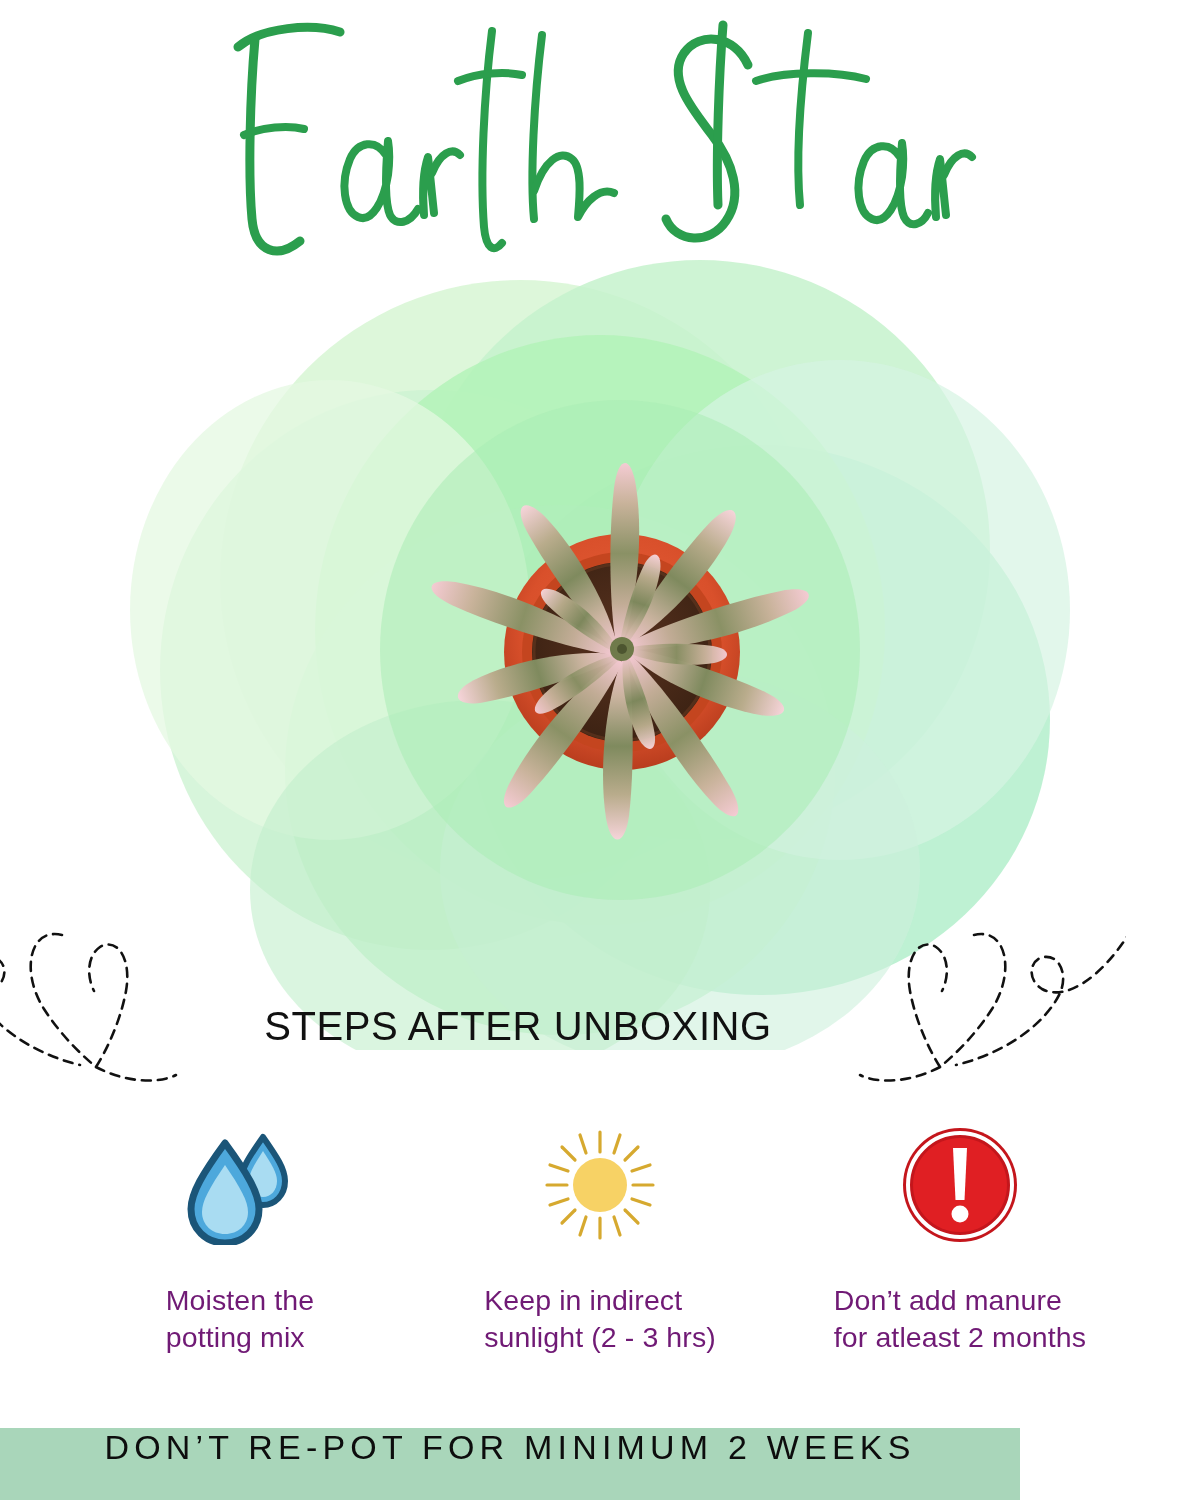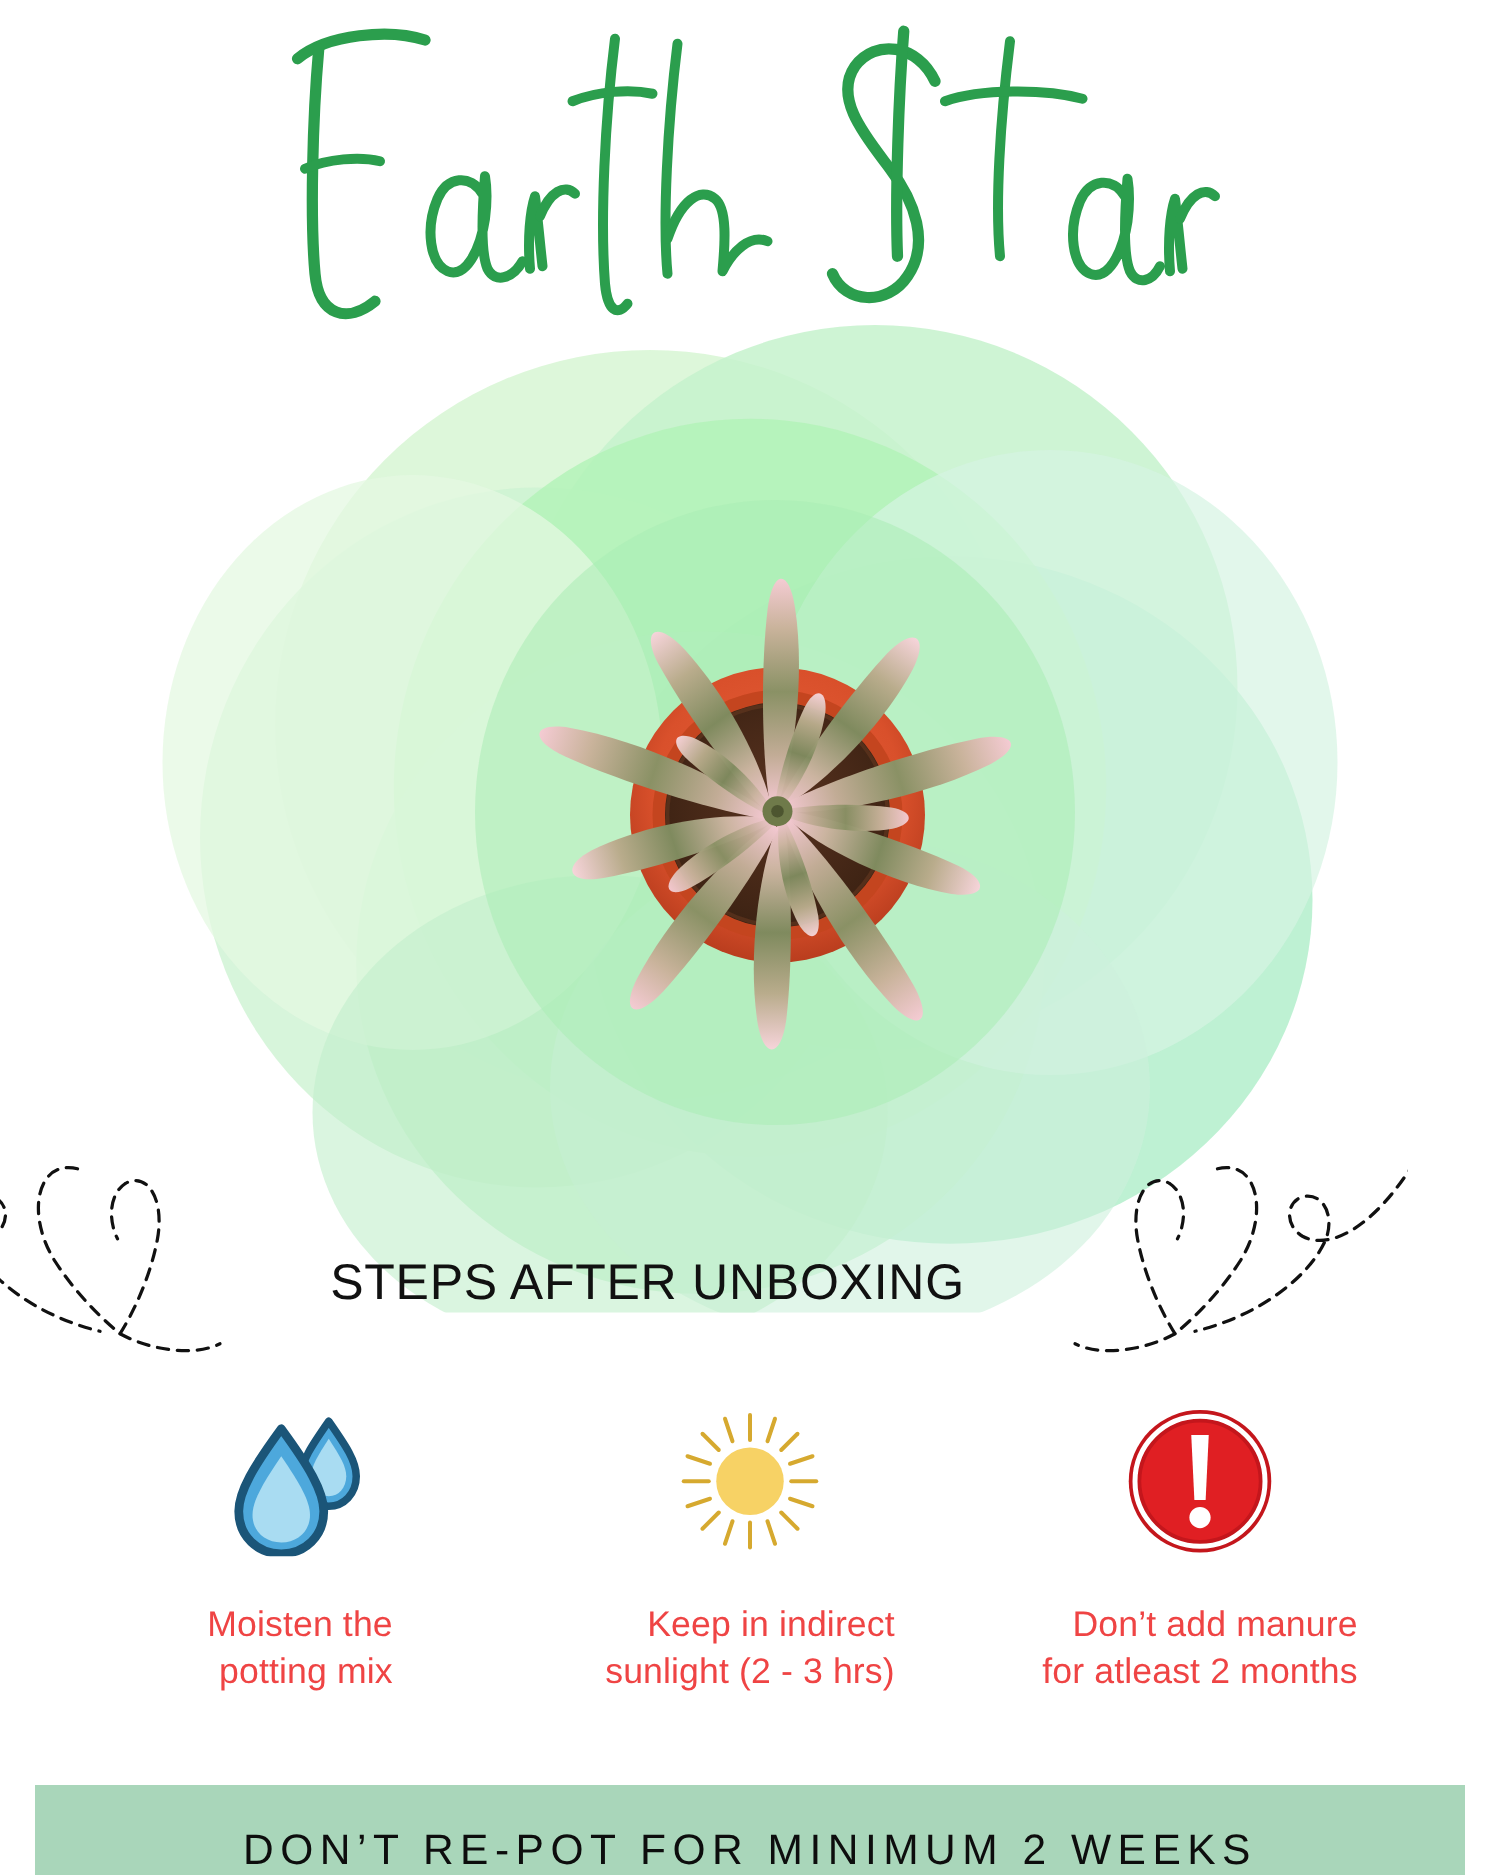--- a/index.html
+++ b/index.html
@@ -108,38 +108,37 @@
     height:130px;
     display:flex;
     align-items:center;
     justify-content:center;
   }
   .step-icon svg { display:block; }
   .step-caption {
     margin-top:32px;
     font-size:28.5px;
     line-height:1.30;
-    text-align:right;
-    color:#ef4444;
+    text-align:left;
+    color:#701a75;
     white-space:pre-line;
     letter-spacing:0.1px;
   }
 
   
   .footer-banner {
     position:absolute;
     left:0; bottom:0;
-    width:1144px;
+    width:1020px;
     height:72px;
     background:#a9d6ba;
     display:flex;
-    align-items:flex-end;
+    align-items:flex-start;
     justify-content:center;
     z-index:7;
-    margin-left:28px;
   }
   .footer-text {
     font-size:34px;
     font-weight:400;
     letter-spacing:5.2px;
     color:#0d0d0d;
     white-space:nowrap;
   }
 </style>
 </head>

